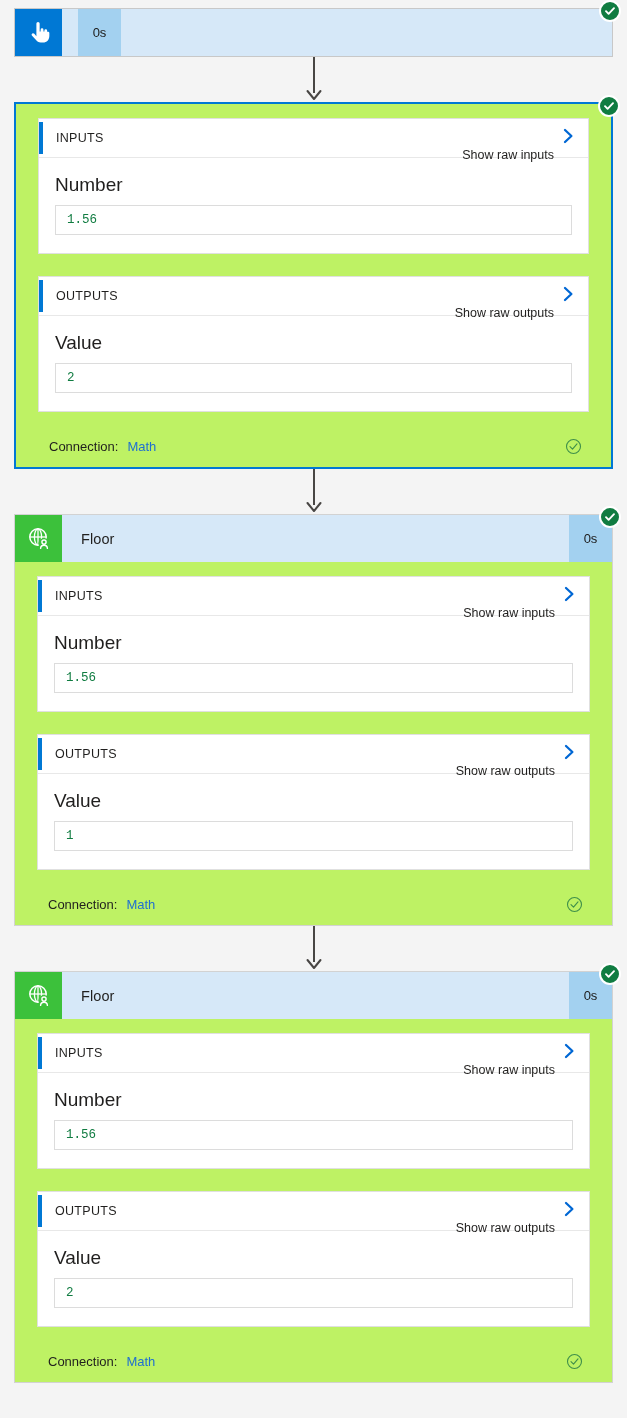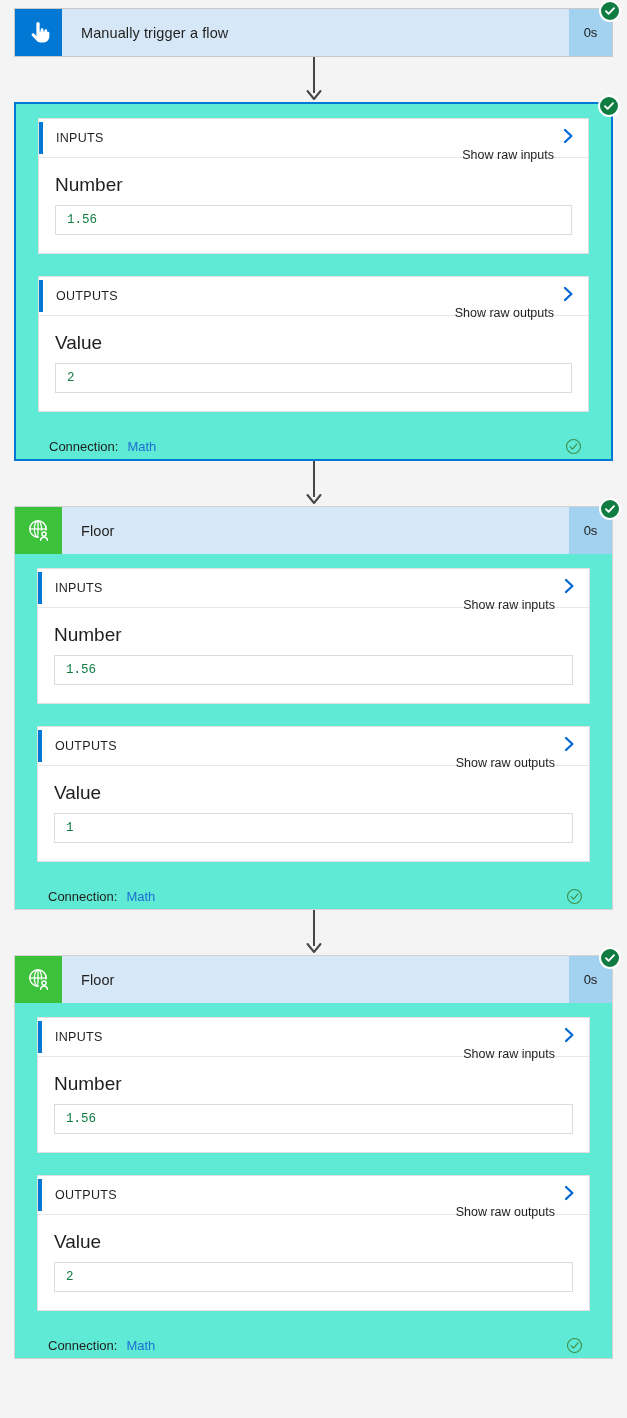--- a/index.html
+++ b/index.html
@@ -91,21 +91,21 @@
     display: flex;
     align-items: center;
     justify-content: center;
     z-index: 5;
   }
   .status-badge svg { display: block; }
 
   
   .node-body {
     padding: 14px 22px 0 22px;
-    background: #5eead4;
+    background: #bef264;
   }
 
   .section {
     border: 1px solid #e0e0e0;
     background: #ffffff;
     margin-bottom: 22px;
   }
   .section-header {
     display: flex;
     align-items: center;
@@ -160,21 +160,21 @@
     padding-left: 11px;
     font-family: Liberation Mono, monospace;
     font-size: 12.5px;
     color: #107c41;
   }
 
   
   .connection-row {
     display: flex;
     align-items: center;
-    padding: 4px 0 4px 11px;
+    padding: 4px 0 12px 11px;
   }
   .connection-label {
     font-size: 13px;
     color: #201f1e;
   }
   .connection-name {
     font-size: 13px;
     color: #1f6fd0;
     margin-left: 9px;
     cursor: pointer;
@@ -210,21 +210,20 @@
       <svg width="12" height="12" viewBox="0 0 12 12" aria-hidden="true">
           <path d="M2 6.2 L4.6 8.8 L10 3.2" stroke="#ffffff" stroke-width="1.9" fill="none" stroke-linecap="round" stroke-linejoin="round"></path>
         </svg>
     </div>
     <div class="node-header">
       <div class="node-icon trigger-icon">
         <svg width="26" height="26" viewBox="0 0 24 24" aria-hidden="true">
           <path d="M9.6 3.3a1.5 1.5 0 0 1 3 0v7.2h.9V8.9a1.3 1.3 0 0 1 2.6 0v1.6h.9V9.8a1.25 1.25 0 0 1 2.5 0v1.1h.85a1.2 1.2 0 0 1 1.2 1.2v2.6c0 3.4-2.3 6.1-5.8 6.1h-2.1c-2.2 0-3.3-.8-4.4-2.3L5.4 14.4a1.35 1.35 0 0 1 .45-1.95c.62-.36 1.4-.2 1.85.35l1.9 2.3z" fill="#ffffff"></path>
         </svg>
       </div>
-      <div class="node-title">Manually trigger a flow</div>
       <div class="node-duration">0s</div>
     </div>
   </div>
 
   <div class="connector">
     <svg width="20" height="45" viewBox="0 0 20 45" aria-hidden="true">
       <line x1="10" y1="0" x2="10" y2="36" stroke="#484644" stroke-width="2"></line>
       <path d="M3.5 34 L10 42 L16.5 34" fill="none" stroke="#484644" stroke-width="2" stroke-linecap="round" stroke-linejoin="round"></path>
     </svg>
   </div>

